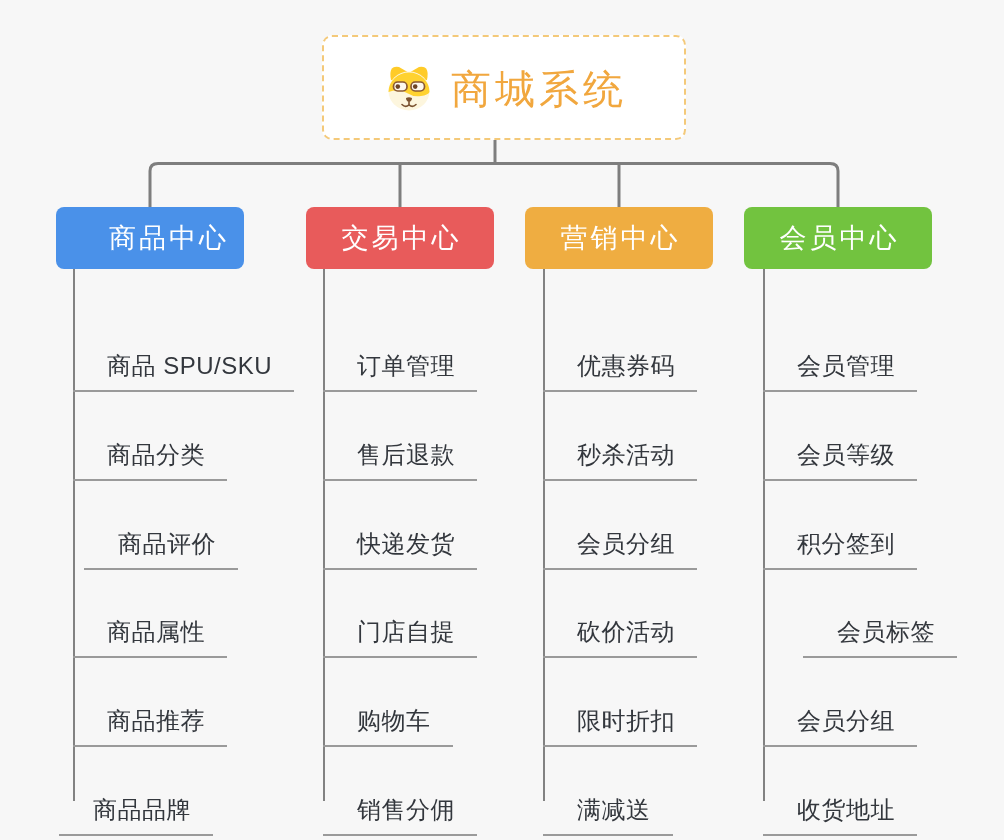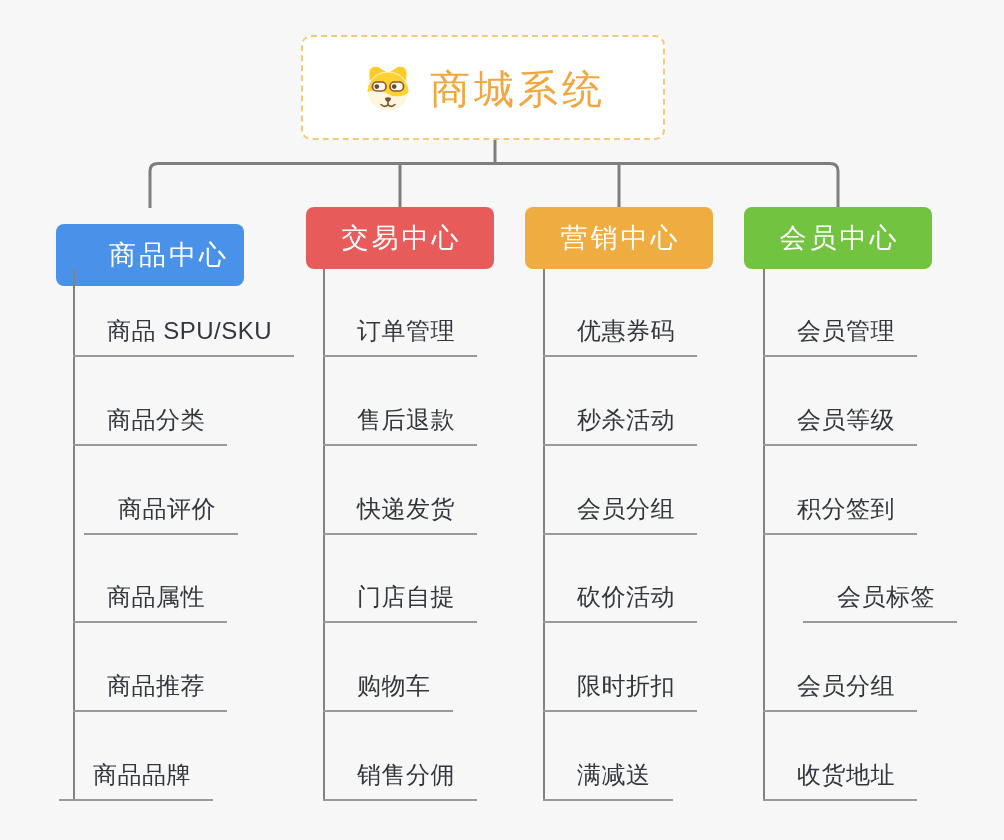--- a/index.html
+++ b/index.html
@@ -17,21 +17,21 @@
   }
   
   #connector-svg{
     position:absolute;
     left:0;top:0;
     pointer-events:none;
   }
   
   .root-node{
     position:absolute;
-    left:301px; top:35px;
+    left:322px; top:35px;
     width:364px; height:105px;
     box-sizing:border-box;
     background:#ffffff;
     border:2px dashed #f4c979;
     border-radius:10px;
     display:flex;
     align-items:center;
     justify-content:center;
     gap:14px;
     cursor:pointer;
@@ -73,20 +73,21 @@
     white-space:nowrap;
   }
   .item span{
     display:inline-block;
     font-size:24px;
     line-height:33px;
     color:#33373d;
     padding:0 22px 8px 34px;
     border-bottom:2px solid #9a9a9a;
     letter-spacing:0.5px;
+    margin-top:35px;
   }
 </style>
 </head>
 <body>
 
 <div id="canvas">
 
   <svg id="connector-svg" width="1004" height="840" viewBox="0 0 1004 840">
     <path d="M495 139 V163" stroke="#7E7E7E" stroke-width="3" fill="none"></path>
     <path d="M150 208 V171 Q150 163.5 158 163.5 H830 Q838 163.5 838 171 V208" stroke="#7E7E7E" stroke-width="3" fill="none"></path>
@@ -110,21 +111,21 @@
       <circle cx="34.2" cy="24.6" r="2.3" fill="#6E4526"></circle>
 
       <path d="M25 36 Q28 34.4 31 36 Q31 39 28 40 Q25 39 25 36 Z" fill="#7A5230"></path>
 
       <path d="M28 40 V43 M21 42.5 Q24.5 46 28 42.8 Q31.5 46 35 42.5" stroke="#7A5230" stroke-width="1.6" fill="none" stroke-linecap="round"></path>
     </svg>
     <span class="root-title">商城系统</span>
   </div>
 
   <div id="branches">
-      <div class="branch-header" style="left: 56px; top: 224px; background: rgb(74, 145, 233); padding-left: 38px;">商品中心</div>
+      <div class="branch-header" style="left: 56px; top: 207px; background: rgb(74, 145, 233); padding-left: 38px;">商品中心</div>
       <div class="trunk" style="left: 73px; top: 269px; height: 532px;"></div>
       <div class="item" style="left: 73px; top: 314px;"><span>商品 SPU/SKU</span></div>
       <div class="item" style="left: 73px; top: 403px;"><span>商品分类</span></div>
       <div class="item" style="left: 84px; top: 492px;"><span>商品评价</span></div>
       <div class="item" style="left: 73px; top: 580px;"><span>商品属性</span></div>
       <div class="item" style="left: 73px; top: 669px;"><span>商品推荐</span></div>
       <div class="item" style="left: 59px; top: 758px;"><span>商品品牌</span></div>
       <div class="branch-header" style="left: 306px; top: 207px; background: rgb(232, 91, 91);">交易中心</div>
       <div class="trunk" style="left: 323px; top: 269px; height: 532px;"></div>
       <div class="item" style="left: 323px; top: 314px;"><span>订单管理</span></div>

